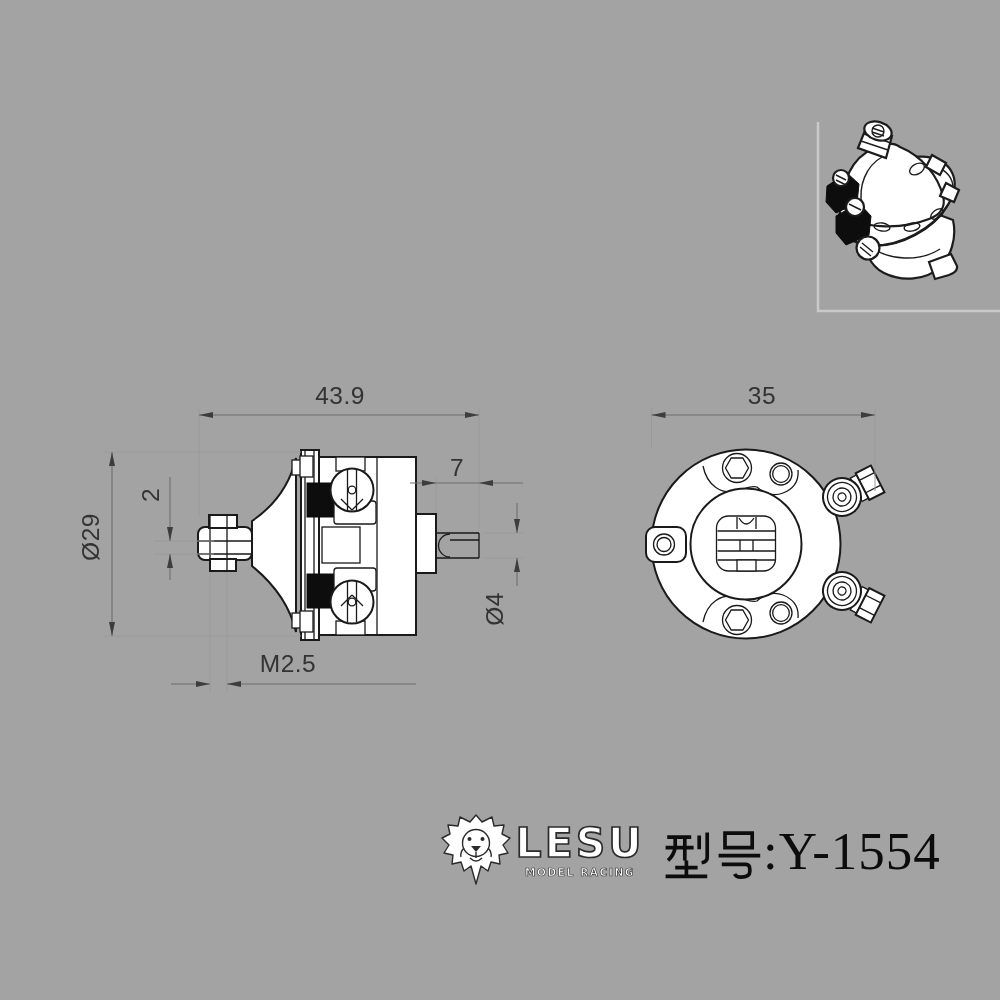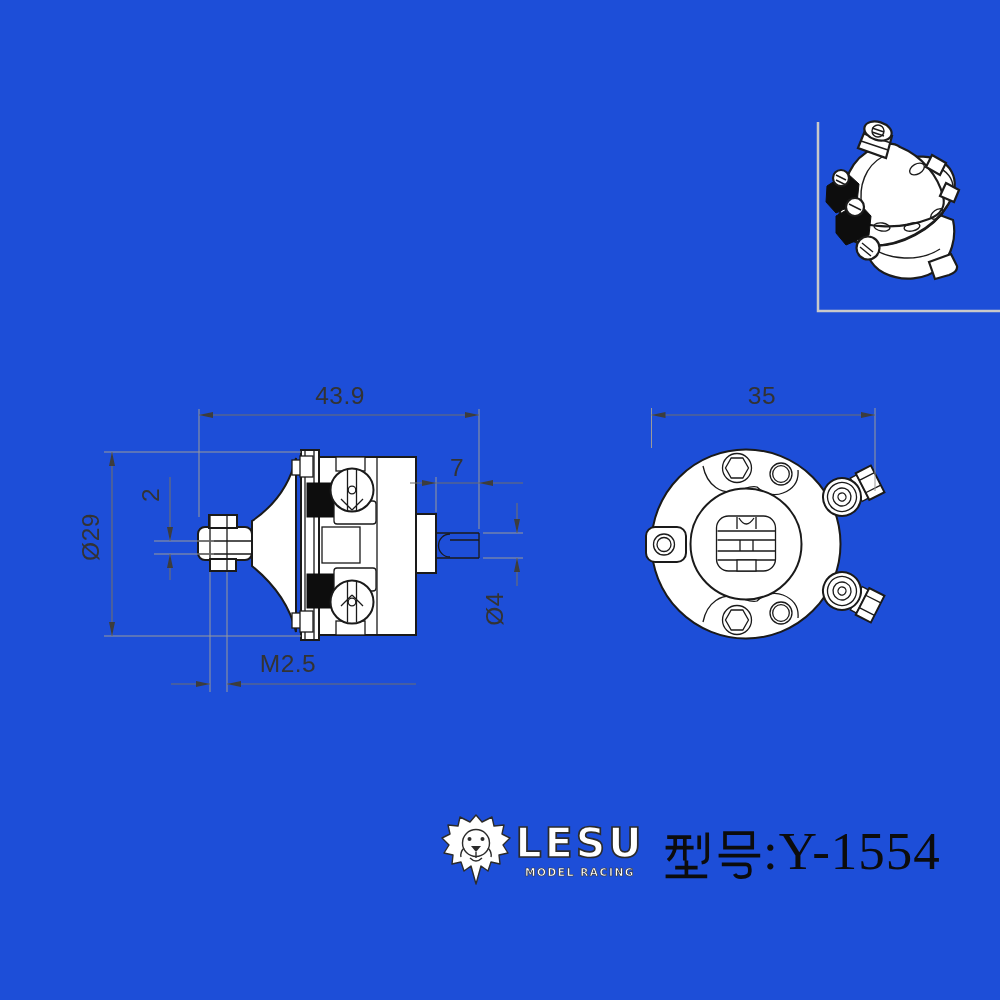--- a/index.html
+++ b/index.html
@@ -1,16 +1,16 @@
 <!DOCTYPE html>
 <html><head>
 <meta charset="utf-8">
 <style>
   html,body{margin:0;padding:0;background:#ffffff;}
-  .canvas{position:relative;width:1000px;height:1000px;background:#1d4ed8;overflow:hidden;
+  .canvas{position:relative;width:1000px;height:1000px;background:#a3a3a3;overflow:hidden;
           font-family:"Liberation Sans",sans-serif;}
   svg{position:absolute;left:0;top:0;}
   .outline{fill:#ffffff;stroke:#1a1a1a;stroke-width:2;}
   .outline-thin{fill:none;stroke:#1a1a1a;stroke-width:1.3;}
   .outline-thin-f{fill:#ffffff;stroke:#1a1a1a;stroke-width:1.3;}
   .blackfill{fill:#0d0d0d;stroke:#0d0d0d;stroke-width:1;}
   .dimline{stroke:#6f6f6f;stroke-width:1.1;fill:none;}
   .extline{stroke:#9a9a9a;stroke-width:1;fill:none;}
   .arrow{fill:#3d3d3d;stroke:none;}
   .dimtext{font-family:"Liberation Sans",sans-serif;font-size:24.5px;fill:#333333;letter-spacing:.5px;}

